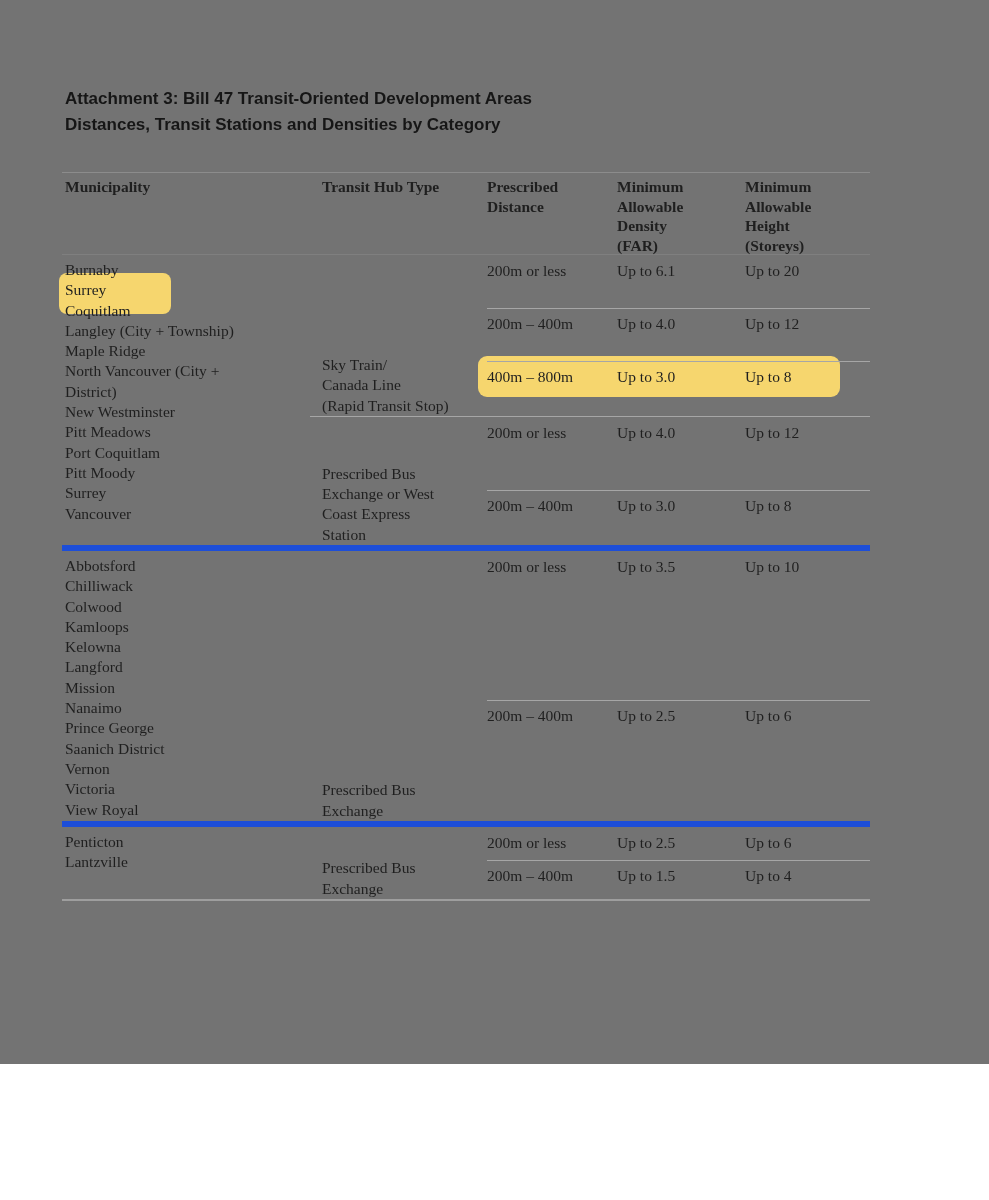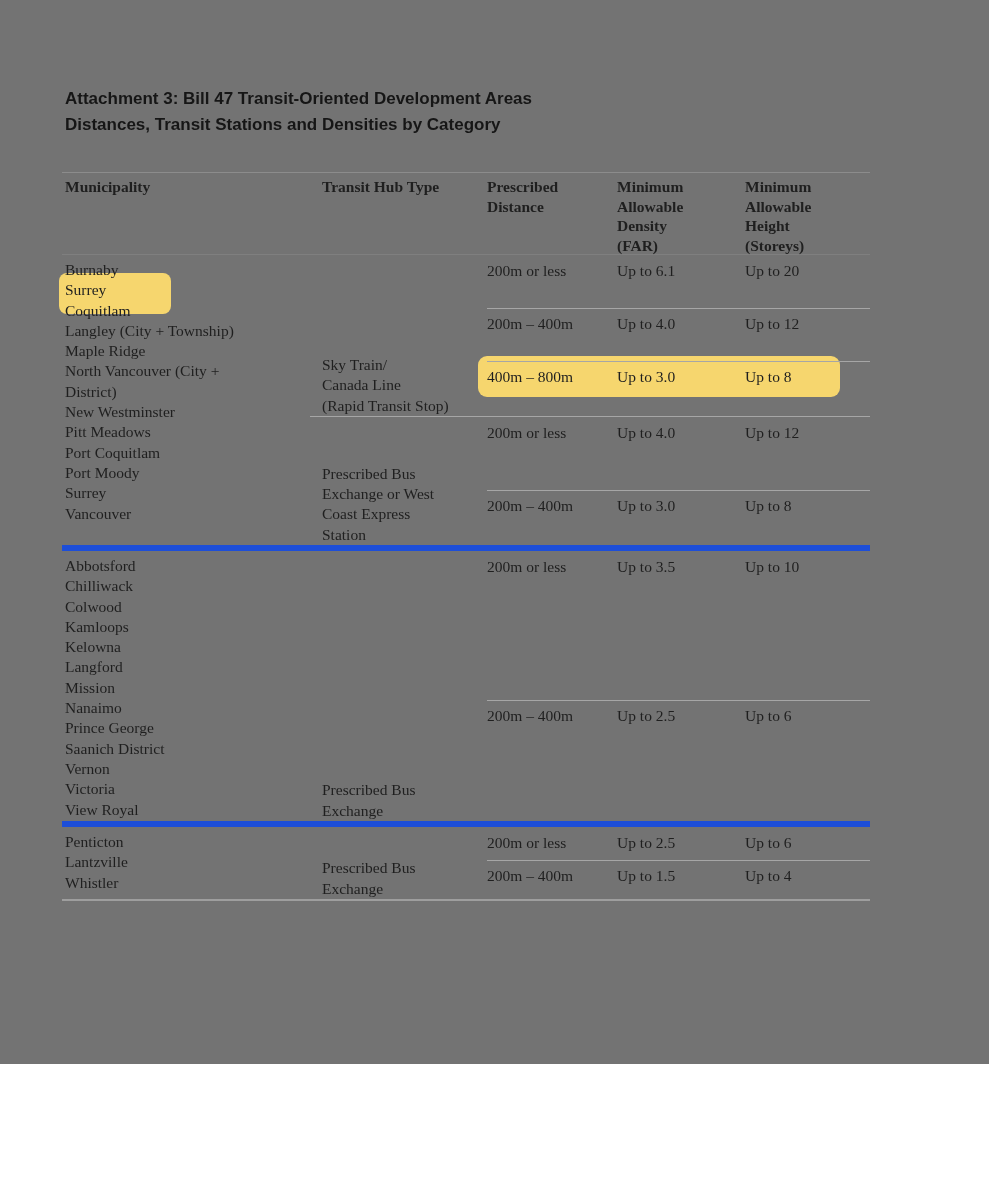--- a/index.html
+++ b/index.html
@@ -92,21 +92,21 @@
         <div class="muni-line">Burnaby</div>
         <div class="muni-line">Surrey</div>
         <div class="muni-line">Coquitlam</div>
         <div class="muni-line">Langley (City + Township)</div>
         <div class="muni-line">Maple Ridge</div>
         <div class="muni-line">North Vancouver (City +</div>
         <div class="muni-line">District)</div>
         <div class="muni-line">New Westminster</div>
         <div class="muni-line">Pitt Meadows</div>
         <div class="muni-line">Port Coquitlam</div>
-        <div class="muni-line">Port Moody</div>
+        <div class="muni-line">Pitt Moody</div>
         <div class="muni-line">Surrey</div>
         <div class="muni-line">Vancouver</div>
       </div>
       <div class="rightpart">
         <div class="hubgroup">
           <div class="hub">
             <div>Sky Train/</div>
             <div>Canada Line</div>
             <div>(Rapid Transit Stop)</div>
           </div>
@@ -187,21 +187,20 @@
             </div>
           </div>
         </div>
       </div>
     </div>
 
     <div class="section">
       <div class="muni">
         <div class="muni-line">Penticton</div>
         <div class="muni-line">Lantzville</div>
-        <div class="muni-line">Whistler</div>
       </div>
       <div class="rightpart">
         <div class="hubgroup">
           <div class="hub">
             <div>Prescribed Bus</div>
             <div>Exchange</div>
           </div>
           <div class="rows">
             <div class="drow h33">
               <div class="cell-dist">200m or less</div>

